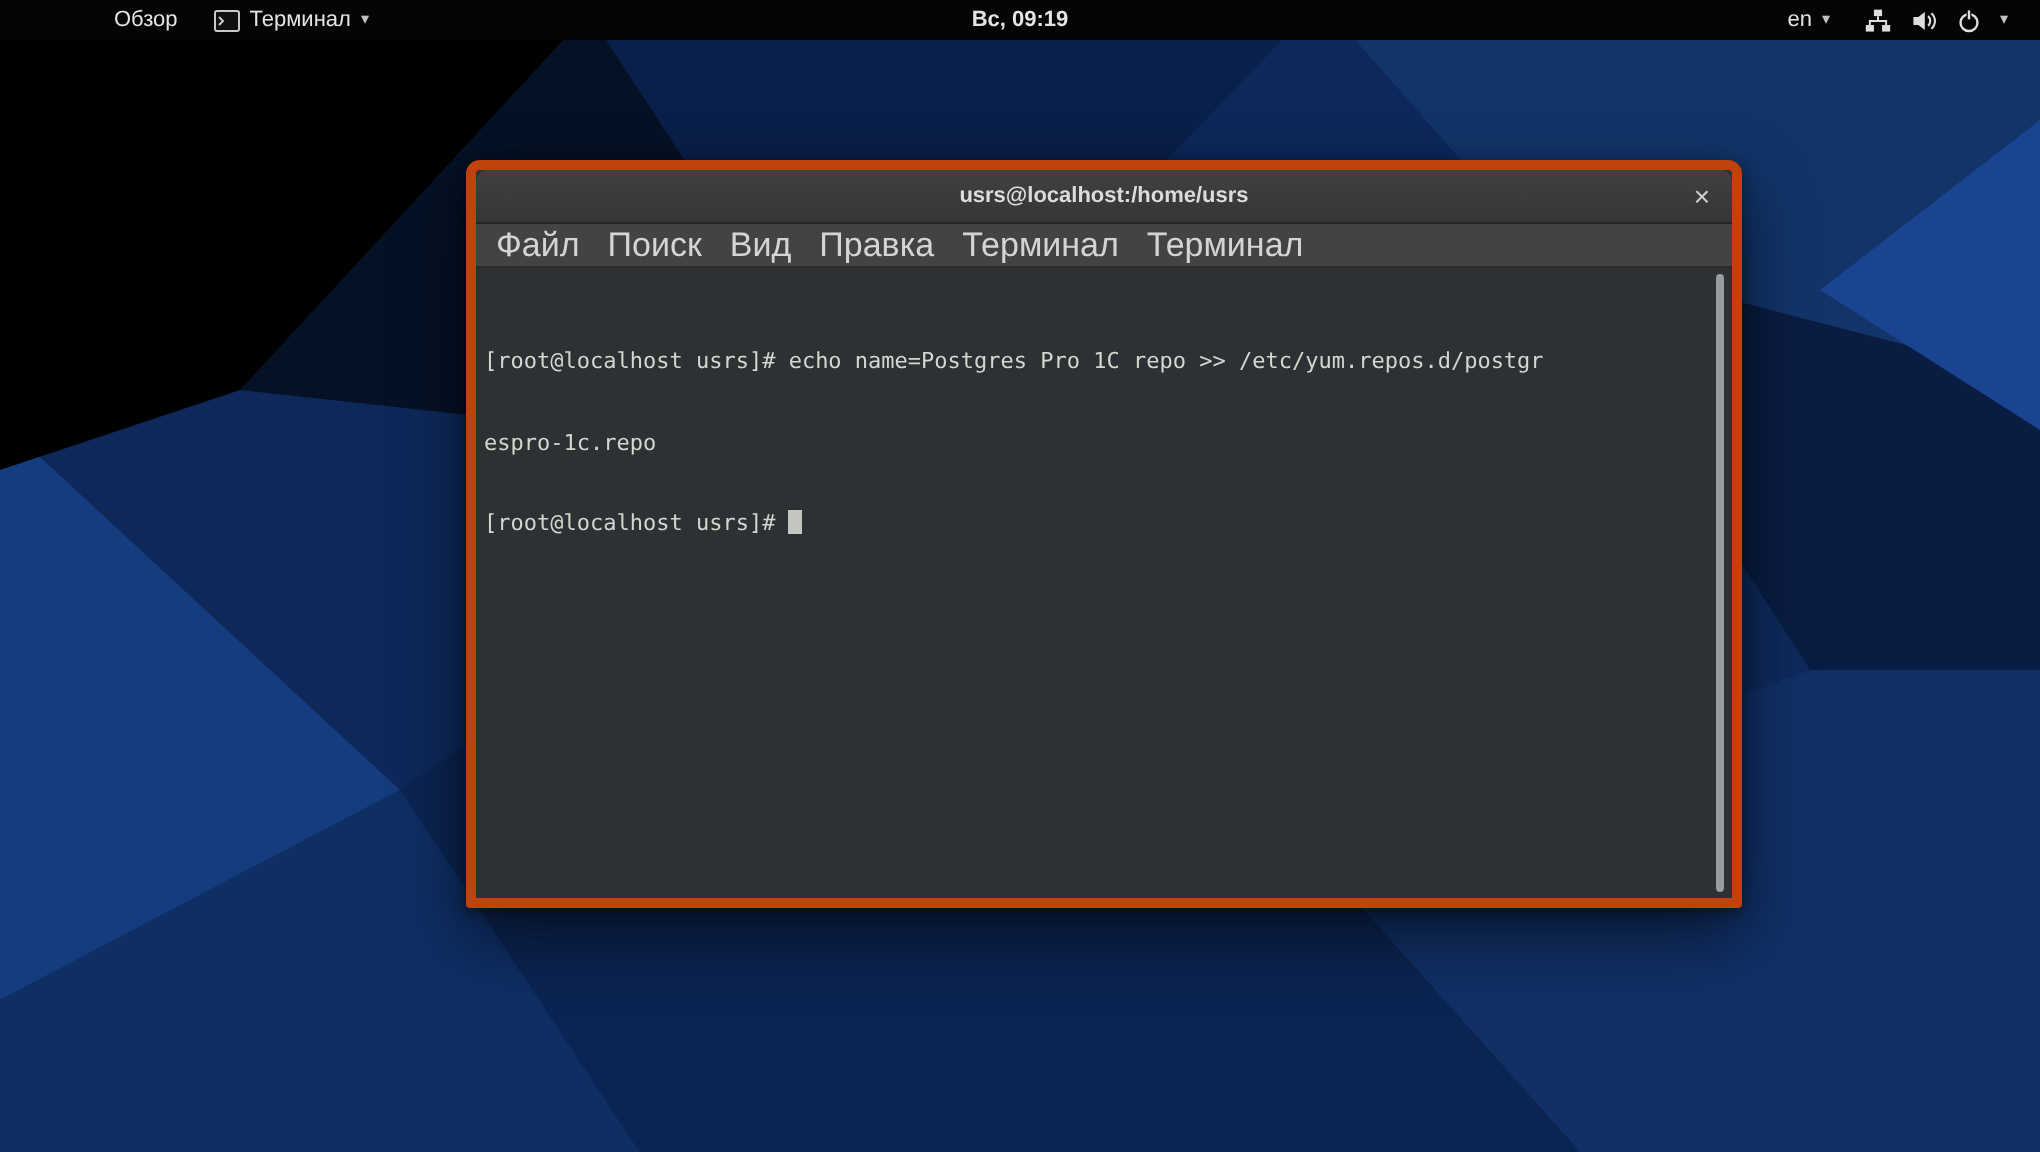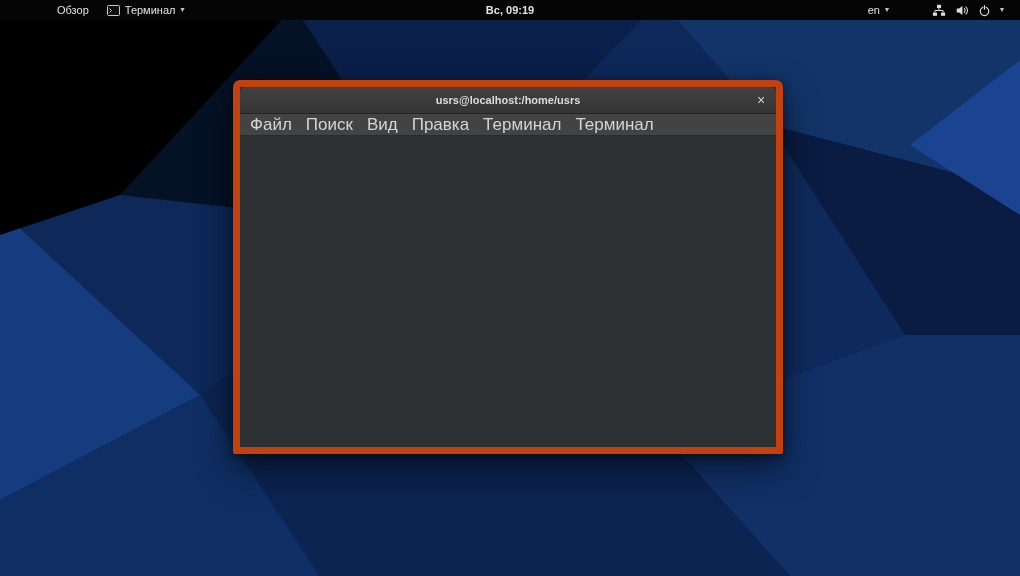--- a/index.html
+++ b/index.html
@@ -37,35 +37,34 @@
   .activities { margin-left: 8px; }
   .chev { font-size: 8px; opacity: .85; line-height: 1; }
   .clock {
     position: absolute; left: 50%; top: 0; height: 100%;
     transform: translateX(-50%);
     display: flex; align-items: center; padding: 0 8px; font-weight: bold;
   }
   .topbar .right {
     margin-left: auto; display: flex; align-items: center; height: 100%;
     padding-right: 8px;
-    gap: 26px;
   }
   .status-icons { display: flex; align-items: center; gap: 9px; height: 100%; padding: 0 8px; }
   .ticon { display: flex; align-items: center; }
   .ticon svg { display: block; }
 
   
   .window {
     position: absolute; left: 233px; top: 80px;
-    width: 550px; height: 374px;
+    width: 638px; height: 374px;
     z-index: 10;
     border-radius: 7px 7px 2px 2px;
     box-shadow: 0 14px 34px rgba(0,0,0,0.55), 0 2px 8px rgba(0,0,0,0.4);
     background: #2d3134;
-    border: 7px solid #c2410c;
+    border: 5px solid #c2410c;
     display: flex; flex-direction: column;
   }
   .titlebar {
     height: 27px; flex: 0 0 27px;
     background: linear-gradient(#414141, #353535);
     border-radius: 6px 6px 0 0;
     border-bottom: 1px solid #242424;
     position: relative;
     display: flex; align-items: center; justify-content: center;
   }
@@ -202,13 +201,23 @@
 
   <div class="menubar">
     <span class="menu-item">Файл</span>
     <span class="menu-item">Поиск</span>
     <span class="menu-item">Вид</span>
     <span class="menu-item">Правка</span>
     <span class="menu-item">Терминал</span>
     <span class="menu-item">Терминал</span>
   </div>
 
+  <div class="term-body">
+    <div class="term-text">
+      <div class="term-line">[root@localhost usrs]# echo name=Postgres Pro 1C repo &gt;&gt; /etc/yum.repos.d/postgr</div>
+      <div class="term-line">espro-1c.repo</div>
+      <div class="term-line"><span>[root@localhost usrs]# </span><span class="cursor"></span></div>
+    </div>
+    <div class="scrollbar">
+      <div class="scroll-thumb"></div>
+    </div>
+  </div>
 </div>
 
 </body></html>

